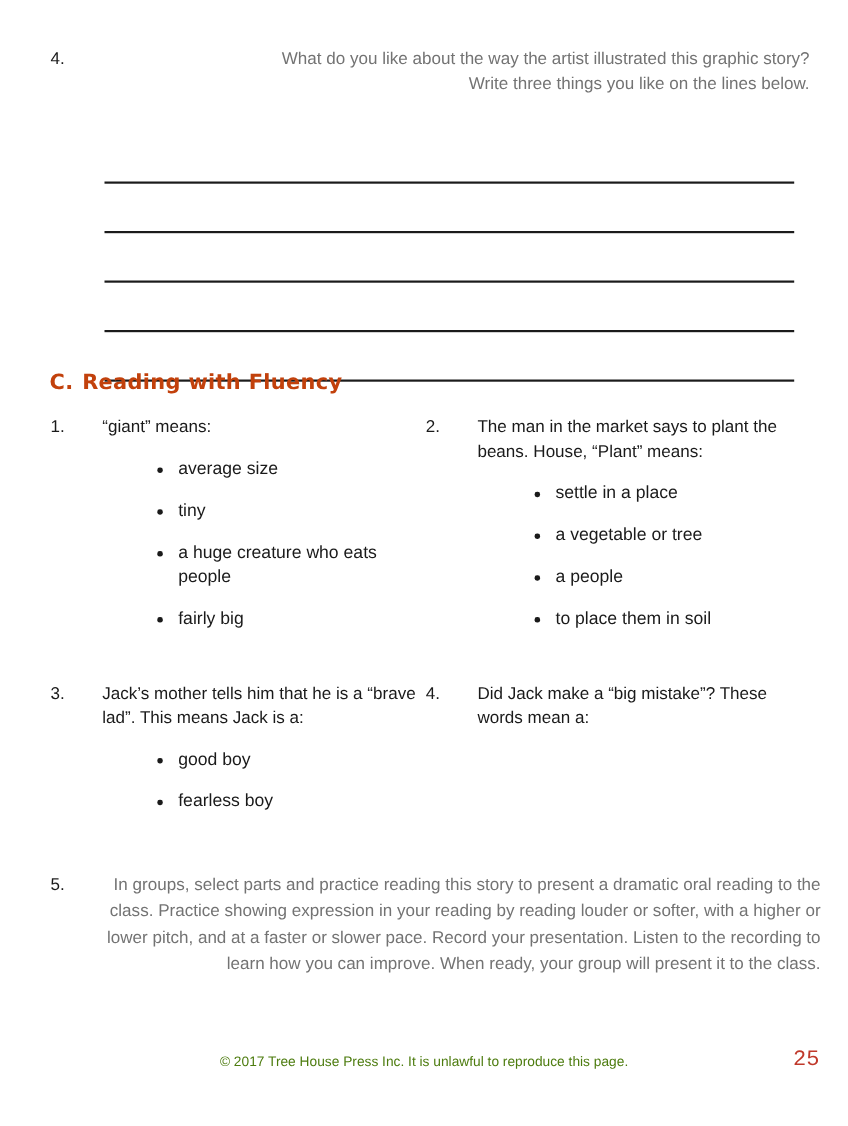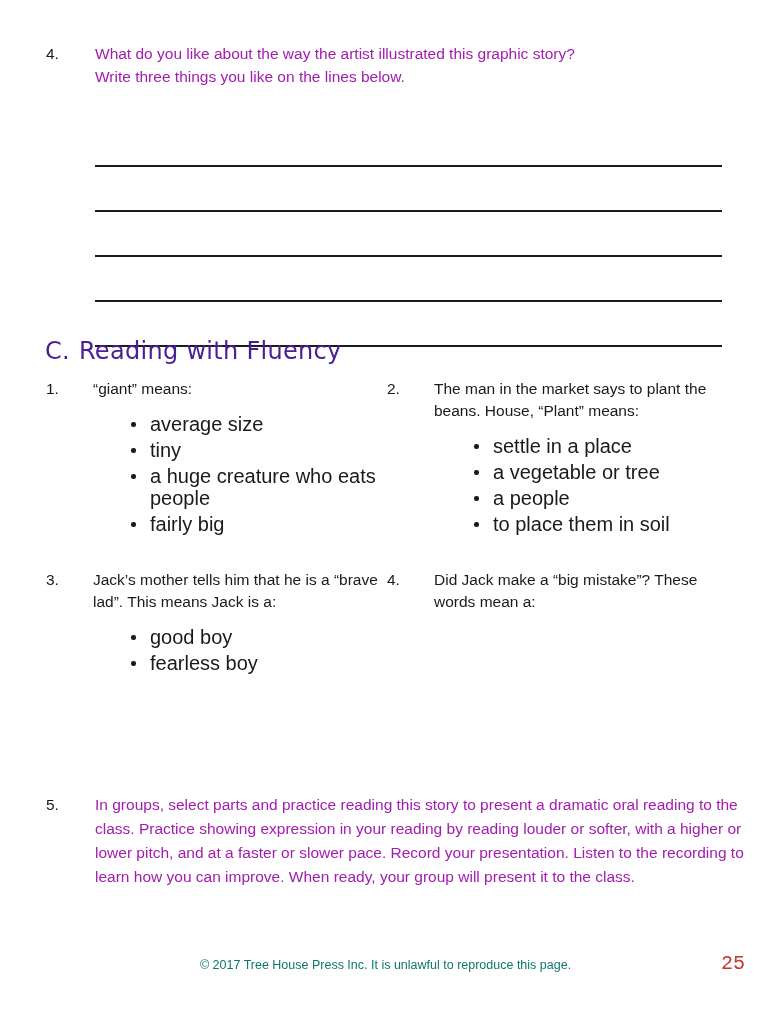--- a/index.html
+++ b/index.html
@@ -37,21 +37,22 @@
     width: 49px;
     flex: 0 0 49px;
     font-size: 15.5px;
     line-height: 23px;
     color: #1a1a1a;
   }
   .q-body {
     flex: 1 1 auto;
     font-size: 15.5px;
     line-height: 23px;
-    color: #a21caf;
+    color: #737373;
+    text-align: right;
   }
   .q-body .l2 { display: block; }
 
   
   .answer-lines {
     position: absolute;
     left: 95px;
     top: 122px;
     width: 627px;
   }
@@ -68,24 +69,24 @@
     height: 2.2px;
     background: #1b1b1b;
   }
 
   
   .section-head {
     position: absolute;
     left: 45px;
     top: 337px;
     font-family: "DejaVu Sans", sans-serif;
-    font-weight: normal;
-    font-size: 24px;
+    font-weight: bold;
+    font-size: 19px;
     letter-spacing: 0.3px;
-    color: #4c1d95;
+    color: #c2410c;
     white-space: nowrap;
   }
   .section-head .sh-letter { margin-right: 1px; }
 
   
   .qgrid {
     position: absolute;
     left: 46px;
     top: 378px;
     width: 700px;
@@ -118,24 +119,24 @@
   }
 
   ul.choices {
     list-style: none;
     margin: 13px 0 0 0;
     padding: 0 0 0 78px;
   }
   ul.choices.right-col { padding-left: 80px; }
   ul.choices li {
     position: relative;
-    font-size: 20px;
+    font-size: 16px;
     line-height: 22px;
     padding-left: 22px;
-    margin: 4px;
+    margin: 16px;
   }
   ul.choices li::before {
     content: "";
     position: absolute;
     left: 3px;
     top: 9px;
     width: 4.5px;
     height: 4.5px;
     border-radius: 50%;
     background: #1a1a1a;
@@ -157,21 +158,21 @@
     right: 0;
     top: 955px;
     height: 26px;
   }
   .footer-text {
     position: absolute;
     left: 0;
     right: 0;
     text-align: center;
     font-size: 12.5px;
-    color: #0f766e;
+    color: #4d7c0f;
     line-height: 20px;
   }
   .page-number {
     position: absolute;
     right: 26px;
     top: -4px;
     font-size: 20px;
     color: #c0392b;
     line-height: 26px;
     font-family: Liberation Mono, monospace;

